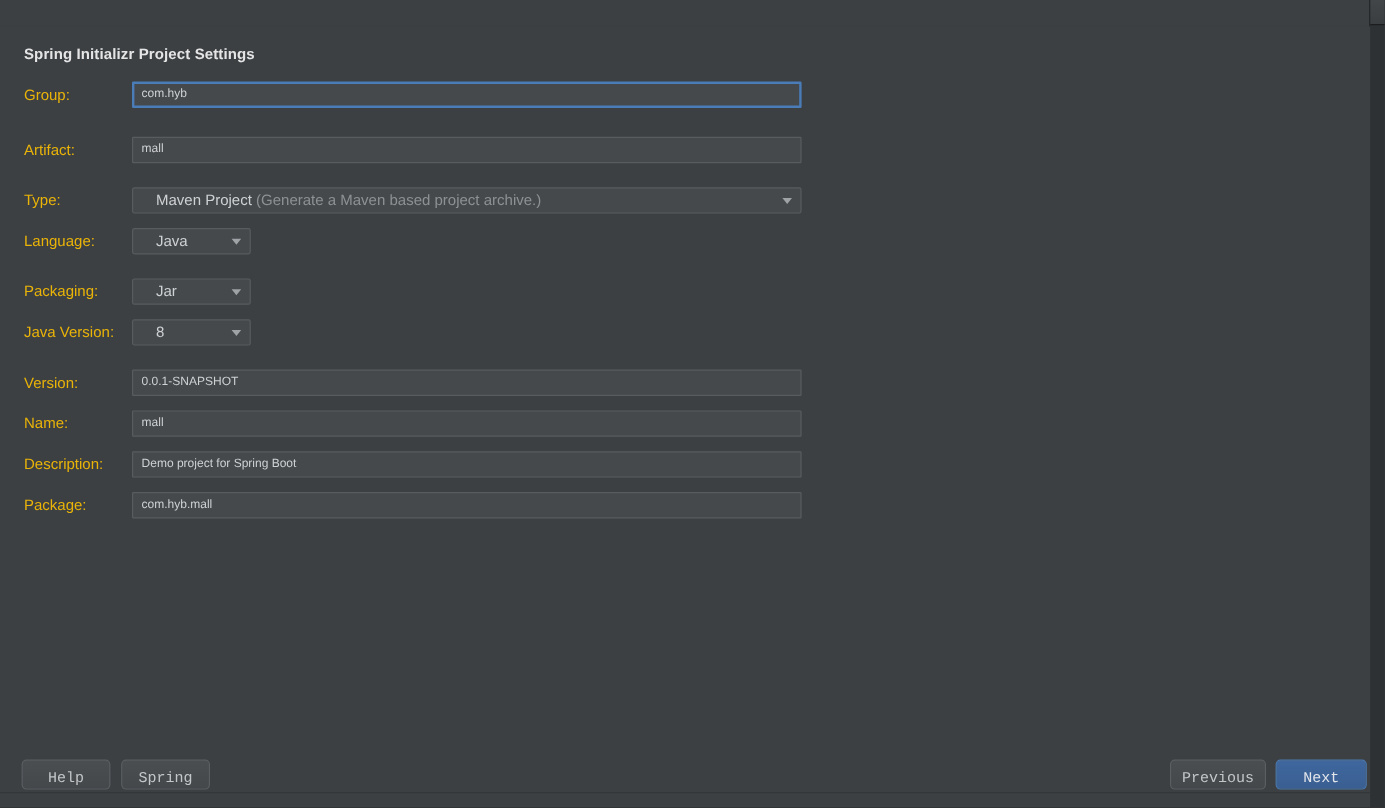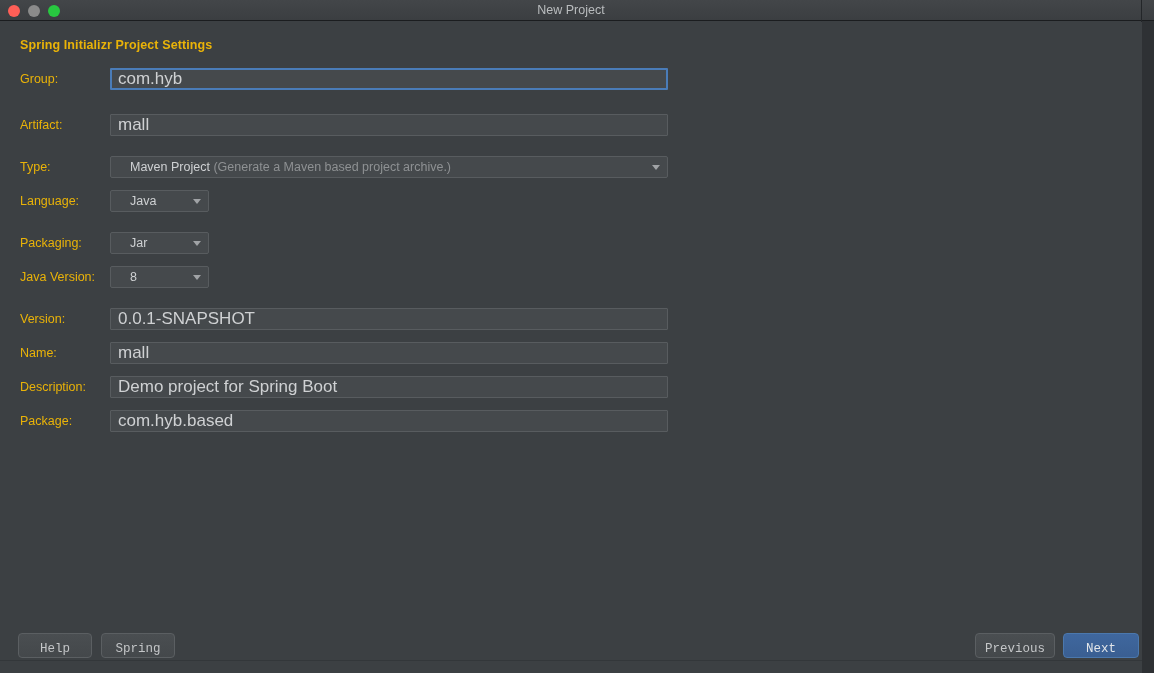--- a/index.html
+++ b/index.html
@@ -82,21 +82,21 @@
     width: 1142px;
     height: 651px;
     background: #3c4043;
   }
 
   .heading {
     position: absolute;
     left: 20px; top: 16px;
     font-size: 12.5px;
     font-weight: bold;
-    color: #eab308;
+    color: #e5e5e5;
     letter-spacing: 0.1px;
   }
 
   .form {
     position: absolute;
     left: 0; top: 0;
     width: 700px;
   }
 
   .row {
@@ -119,21 +119,21 @@
     position: absolute;
     left: 110px;
     top: 0;
     width: 558px;
     height: 22px;
     box-sizing: border-box;
     background: #45494c;
     border: 1px solid #585c5f;
     border-radius: 1px;
     line-height: 20px;
-    font-size: 17px;
+    font-size: 10px;
     color: #cfd1d3;
     padding: 0 0 0 7px;
     white-space: nowrap;
     overflow: hidden;
   }
   .field.focused {
     border: 2px solid #4a7cb8;
     line-height: 18px;
     padding-left: 6px;
     background: #45494c;
@@ -202,28 +202,20 @@
     width: 1142px;
     height: 1px;
     background: #33373a;
   }
 </style>
 </head>
 <body>
 
 <div class="window">
 
-  <div class="titlebar">
-    <div class="traffic">
-      <span class="light close"></span>
-      <span class="light min"></span>
-      <span class="light zoom"></span>
-    </div>
-    <div class="title-text">New Project</div>
-  </div>
   <div class="edge-right"></div>
   <div class="edge-right-top"></div>
 
   <div class="content">
 
     <div class="heading">Spring Initializr Project Settings</div>
 
     <div class="form">
 
       <div class="row" style="top:46px;">
@@ -279,21 +271,21 @@
         <div class="field">mall</div>
       </div>
 
       <div class="row" style="top:354px;">
         <div class="lbl">Description:</div>
         <div class="field">Demo project for Spring Boot</div>
       </div>
 
       <div class="row" style="top:388px;">
         <div class="lbl">Package:</div>
-        <div class="field">com.hyb.based</div>
+        <div class="field">com.hyb.mall</div>
       </div>
 
     </div>
 
     <div class="btn" style="left:18px; top:611px; width:74px;">Help</div>
     <div class="btn" style="left:101px; top:611px; width:74px;">Spring</div>
     <div class="btn" style="left:975px; top:611px; width:80px;">Previous</div>
     <div class="btn primary" style="left:1063px; top:611px; width:76px;">Next</div>
 
     <div class="footer-line"></div>

